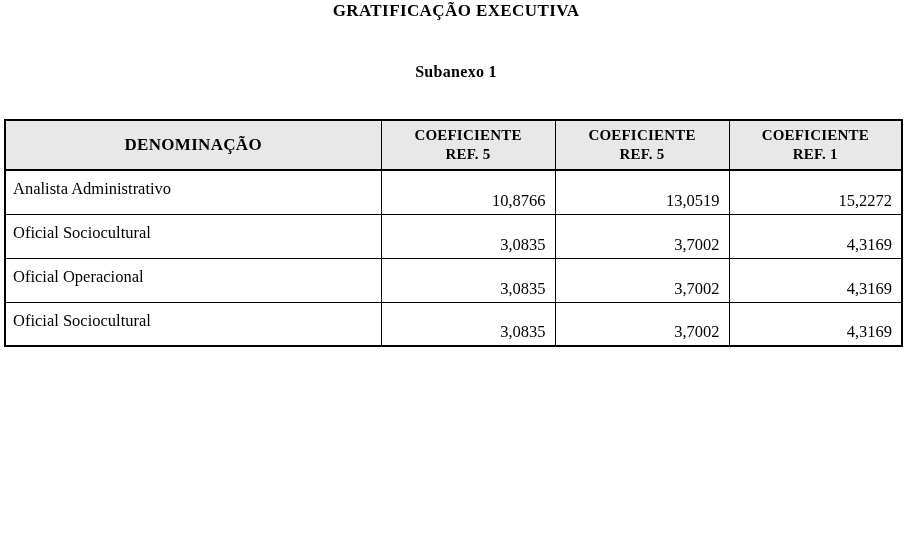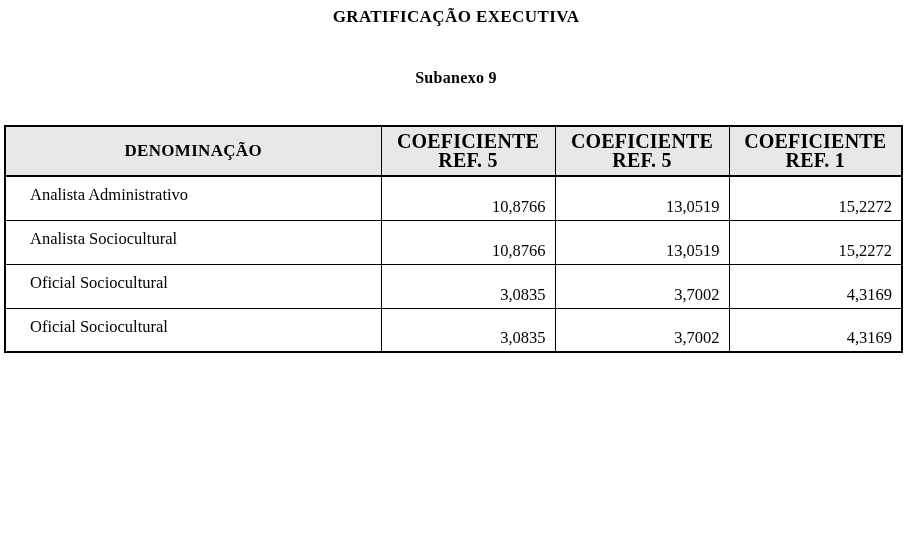--- a/index.html
+++ b/index.html
@@ -19,21 +19,21 @@
     background: var(--page-bg);
     color: var(--text);
     font-family: "Liberation Serif", "DejaVu Serif", serif;
     overflow: hidden;
   }
   .doc-title {
     text-align: center;
     font-weight: bold;
     font-size: 17px;
     line-height: 22px;
-    padding-top: 6px;
+    padding-top: 0;
     letter-spacing: 0.4px;
   }
   .doc-subtitle {
     text-align: center;
     font-weight: bold;
     font-size: 16px;
     line-height: 20px;
     margin-top: 40px;
     letter-spacing: 0.3px;
   }
@@ -54,46 +54,46 @@
     font-weight: bold;
     text-align: center;
     vertical-align: middle;
     border-bottom-width: 2px;
   }
   .coef-table th.h-denom {
     font-size: 17px;
     letter-spacing: 0.3px;
   }
   .coef-table th.h-coef {
-    font-size: 20px;
+    font-size: 15px;
     letter-spacing: 0.2px;
   }
   .coef-table th.h-coef .hline {
     line-height: 19px;
   }
   .coef-table tbody td {
     height: 44px;
     font-size: 16.5px;
   }
   .coef-table td.c-name {
     vertical-align: middle;
     text-align: left;
-    padding: 0 4px 6px 24px;
+    padding: 0 4px 6px 7px;
   }
   .coef-table td.c-num {
     vertical-align: bottom;
     text-align: right;
     padding: 0 9px 3px 0;
   }
 </style>
 </head>
 <body>
 
 <div class="doc-title">GRATIFICAÇÃO EXECUTIVA</div>
-<div class="doc-subtitle">Subanexo 9</div>
+<div class="doc-subtitle">Subanexo 1</div>
 
 <table class="coef-table">
   <colgroup>
     <col style="width:376px">
     <col style="width:174px">
     <col style="width:174px">
     <col style="width:173px">
   </colgroup>
   <thead>
     <tr>
@@ -113,27 +113,27 @@
     </tr>
   </thead>
   <tbody>
     <tr>
       <td class="c-name">Analista Administrativo</td>
       <td class="c-num">10,8766</td>
       <td class="c-num">13,0519</td>
       <td class="c-num">15,2272</td>
     </tr>
     <tr>
-      <td class="c-name">Analista Sociocultural</td>
-      <td class="c-num">10,8766</td>
-      <td class="c-num">13,0519</td>
-      <td class="c-num">15,2272</td>
+      <td class="c-name">Oficial Sociocultural</td>
+      <td class="c-num">3,0835</td>
+      <td class="c-num">3,7002</td>
+      <td class="c-num">4,3169</td>
     </tr>
     <tr>
-      <td class="c-name">Oficial Sociocultural</td>
+      <td class="c-name">Oficial Operacional</td>
       <td class="c-num">3,0835</td>
       <td class="c-num">3,7002</td>
       <td class="c-num">4,3169</td>
     </tr>
     <tr>
       <td class="c-name">Oficial Sociocultural</td>
       <td class="c-num">3,0835</td>
       <td class="c-num">3,7002</td>
       <td class="c-num">4,3169</td>
     </tr>

